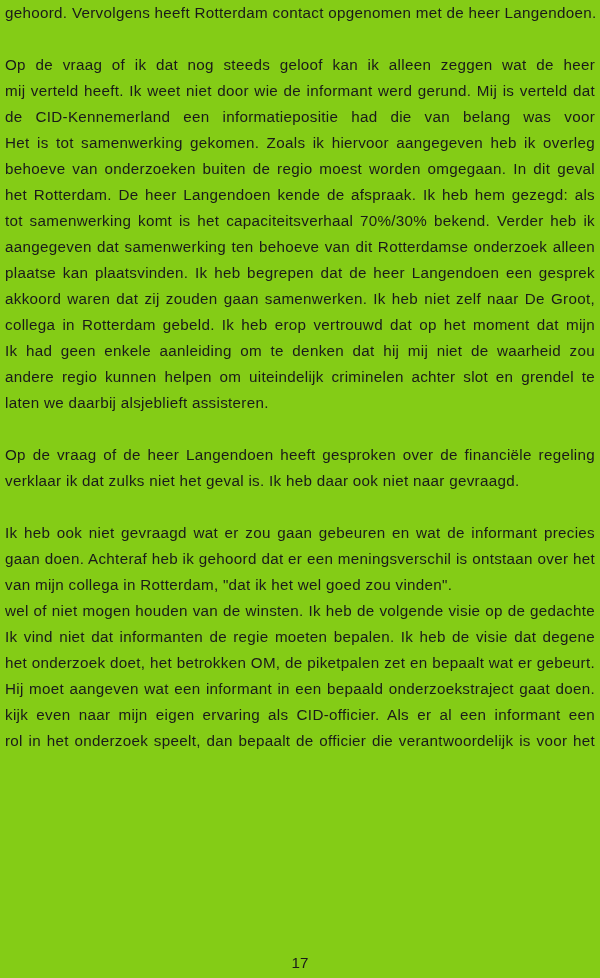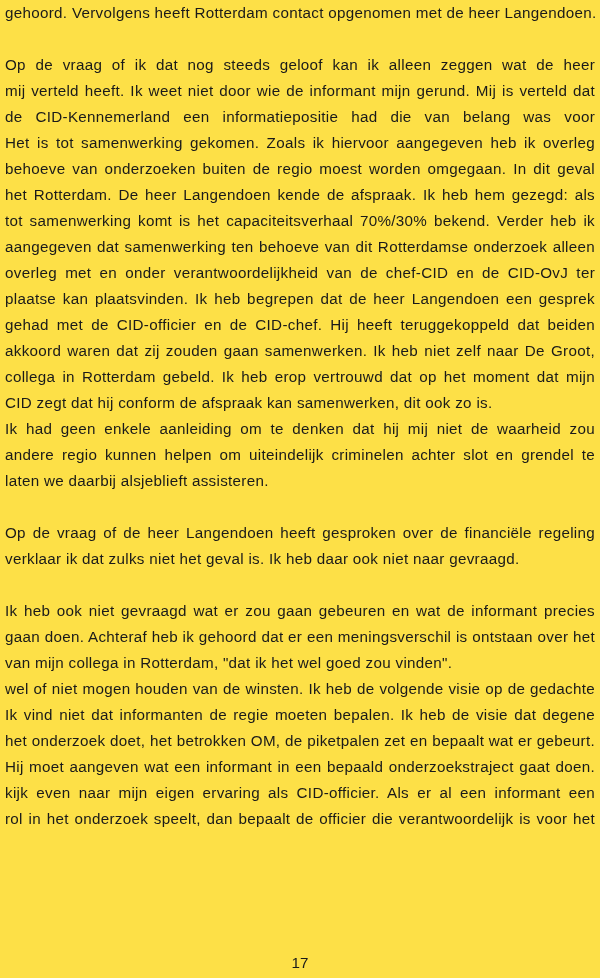--- a/index.html
+++ b/index.html
@@ -14,21 +14,21 @@
     font-family: "Liberation Sans", sans-serif;
     color: #1a1a1a;
     overflow: hidden;
   }
   #page {
     position: absolute;
     left: 0;
     top: 0;
     width: 600px;
     height: 978px;
-    background: #fde047;
+    background: #84cc16;
   }
   .doc-body {
     position: absolute;
     left: 5px;
     top: 0px;
     width: 590px;
   }
   .para {
     margin: 0;
     padding: 0;
@@ -73,33 +73,30 @@
 
 <div id="page">
 
   <div class="doc-body" id="doc-body">
       <div class="para">
         <div class="line last">gehoord. Vervolgens heeft Rotterdam contact opgenomen met de heer Langendoen.</div>
       </div>
       <div class="para-gap"></div>
       <div class="para">
         <div class="line just">Op de vraag of ik dat nog steeds geloof kan ik alleen zeggen wat de heer Langendoen</div>
-        <div class="line just">mij verteld heeft. Ik weet niet door wie de informant mijn gerund. Mij is verteld dat</div>
+        <div class="line just">mij verteld heeft. Ik weet niet door wie de informant werd gerund. Mij is verteld dat</div>
         <div class="line just">de CID-Kennemerland een informatiepositie had die van belang was voor Rotterdam.</div>
         <div class="line just">Het is tot samenwerking gekomen. Zoals ik hiervoor aangegeven heb ik overleg</div>
         <div class="line just">behoeve van onderzoeken buiten de regio moest worden omgegaan. In dit geval was</div>
         <div class="line just">het Rotterdam. De heer Langendoen kende de afspraak. Ik heb hem gezegd: als het</div>
         <div class="line just">tot samenwerking komt is het capaciteitsverhaal 70%/30% bekend. Verder heb ik</div>
         <div class="line just">aangegeven dat samenwerking ten behoeve van dit Rotterdamse onderzoek alleen in</div>
-        <div class="line just">overleg met en onder verantwoordelijkheid van de chef-CID en de CID-OvJ   ter</div>
         <div class="line just">plaatse kan plaatsvinden. Ik heb begrepen dat de heer Langendoen een gesprek heeft</div>
-        <div class="line just">gehad met de CID-officier en de CID-chef. Hij heeft teruggekoppeld dat beiden</div>
         <div class="line just">akkoord waren dat zij zouden gaan samenwerken. Ik heb niet zelf naar De Groot, mijn</div>
         <div class="line just">collega in Rotterdam gebeld. Ik heb erop vertrouwd dat op het moment dat mijn chef-</div>
-        <div class="line last">CID zegt dat hij conform de afspraak kan samenwerken, dit ook zo is.</div>
         <div class="line just">Ik had geen enkele aanleiding om te denken dat hij mij niet de waarheid zou zeggen.</div>
         <div class="line just">andere regio  kunnen helpen om uiteindelijk criminelen achter slot en grendel te krijgen</div>
         <div class="line last">laten we daarbij alsjeblieft assisteren.</div>
       </div>
       <div class="para-gap"></div>
       <div class="para">
         <div class="line just">Op de vraag of de heer Langendoen heeft gesproken over de financiële regeling</div>
         <div class="line last">verklaar ik dat zulks niet het geval is. Ik heb daar ook niet naar gevraagd.</div>
       </div>
       <div class="para-gap"></div>

